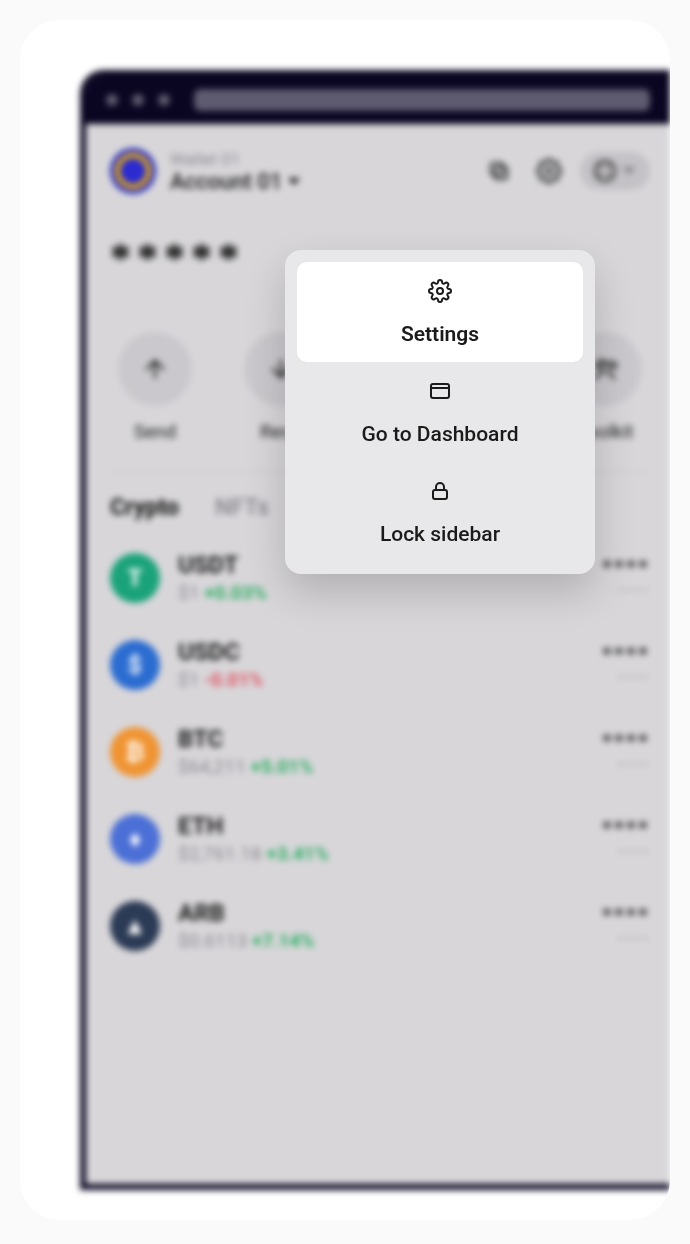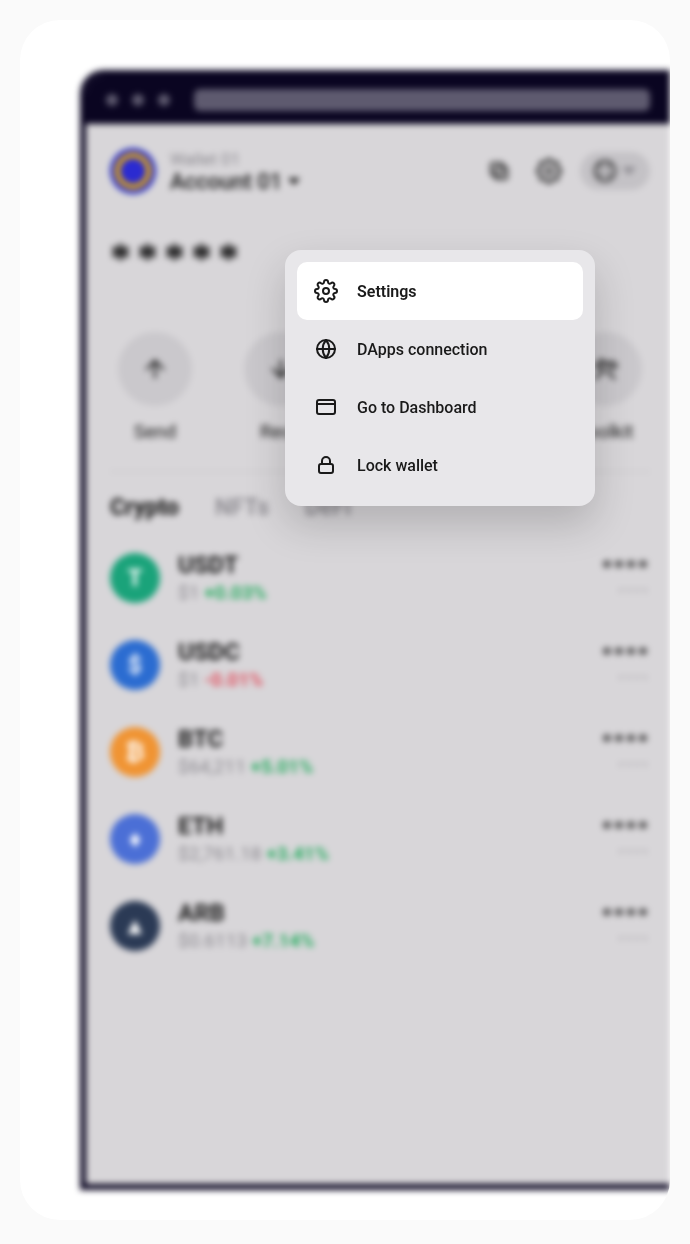--- a/index.html
+++ b/index.html
@@ -133,23 +133,24 @@
     background: #e8e7ea;
     border-radius: 16px;
     padding: 12px;
     box-shadow: 0 18px 40px rgba(0,0,0,.18);
     z-index: 100;
   }
   .menu-item {
     display: flex; align-items: center; gap: 18px;
     padding: 16px 16px;
     border-radius: 10px;
-    font-size: 16px;
+    font-size: 21px;
     color: #1a1a1a;
     font-weight: 500;
+    flex-direction: column;
   }
   .menu-item.active { background: #fff; font-weight: 600; }
   .menu-icon { width: 26px; height: 26px; flex-shrink: 0; display: flex; align-items: center; justify-content: center; }
 
   
   svg { stroke: #1a1a1a; stroke-width: 2; fill: none; stroke-linecap: round; stroke-linejoin: round; }
 </style>
 </head>
 <body>
 
@@ -326,41 +327,30 @@
         <svg width="24" height="24" viewBox="0 0 24 24">
             <circle cx="12" cy="12" r="3"></circle>
             <path d="M19.4 15a1.7 1.7 0 0 0 .34 1.87l.06.06a2 2 0 1 1-2.83 2.83l-.06-.06a1.7 1.7 0 0 0-1.87-.34 1.7 1.7 0 0 0-1.03 1.56V21a2 2 0 1 1-4 0v-.09A1.7 1.7 0 0 0 9 19.4a1.7 1.7 0 0 0-1.87.34l-.06.06a2 2 0 1 1-2.83-2.83l.06-.06A1.7 1.7 0 0 0 4.6 15a1.7 1.7 0 0 0-1.56-1.03H3a2 2 0 1 1 0-4h.09A1.7 1.7 0 0 0 4.6 9a1.7 1.7 0 0 0-.34-1.87l-.06-.06a2 2 0 1 1 2.83-2.83l.06.06A1.7 1.7 0 0 0 9 4.6a1.7 1.7 0 0 0 1.03-1.56V3a2 2 0 1 1 4 0v.09c0 .67.4 1.27 1.03 1.51a1.7 1.7 0 0 0 1.87-.34l.06-.06a2 2 0 1 1 2.83 2.83l-.06.06A1.7 1.7 0 0 0 19.4 9c.24.63.84 1.03 1.51 1.03H21a2 2 0 1 1 0 4h-.09a1.7 1.7 0 0 0-1.51 1.03z"></path>
           </svg>
       </span>
       <span>Settings</span>
     </div>
     <div class="menu-item">
       <span class="menu-icon">
         <svg width="24" height="24" viewBox="0 0 24 24">
-            <circle cx="12" cy="12" r="9"></circle>
-            <path d="M3 12h18"></path>
-            <path d="M12 3a14 14 0 0 1 0 18"></path>
-            <path d="M12 3a14 14 0 0 0 0 18"></path>
-          </svg>
-      </span>
-      <span>DApps connection</span>
-    </div>
-    <div class="menu-item">
-      <span class="menu-icon">
-        <svg width="24" height="24" viewBox="0 0 24 24">
             <rect x="3" y="5" width="18" height="14" rx="2"></rect>
             <path d="M3 9h18"></path>
           </svg>
       </span>
       <span>Go to Dashboard</span>
     </div>
     <div class="menu-item">
       <span class="menu-icon">
         <svg width="24" height="24" viewBox="0 0 24 24">
             <rect x="5" y="11" width="14" height="9" rx="2"></rect>
             <path d="M8 11V8a4 4 0 0 1 8 0v3"></path>
           </svg>
       </span>
-      <span>Lock wallet</span>
+      <span>Lock sidebar</span>
     </div>
   </div>
 
 </div>
 
 </body></html>

